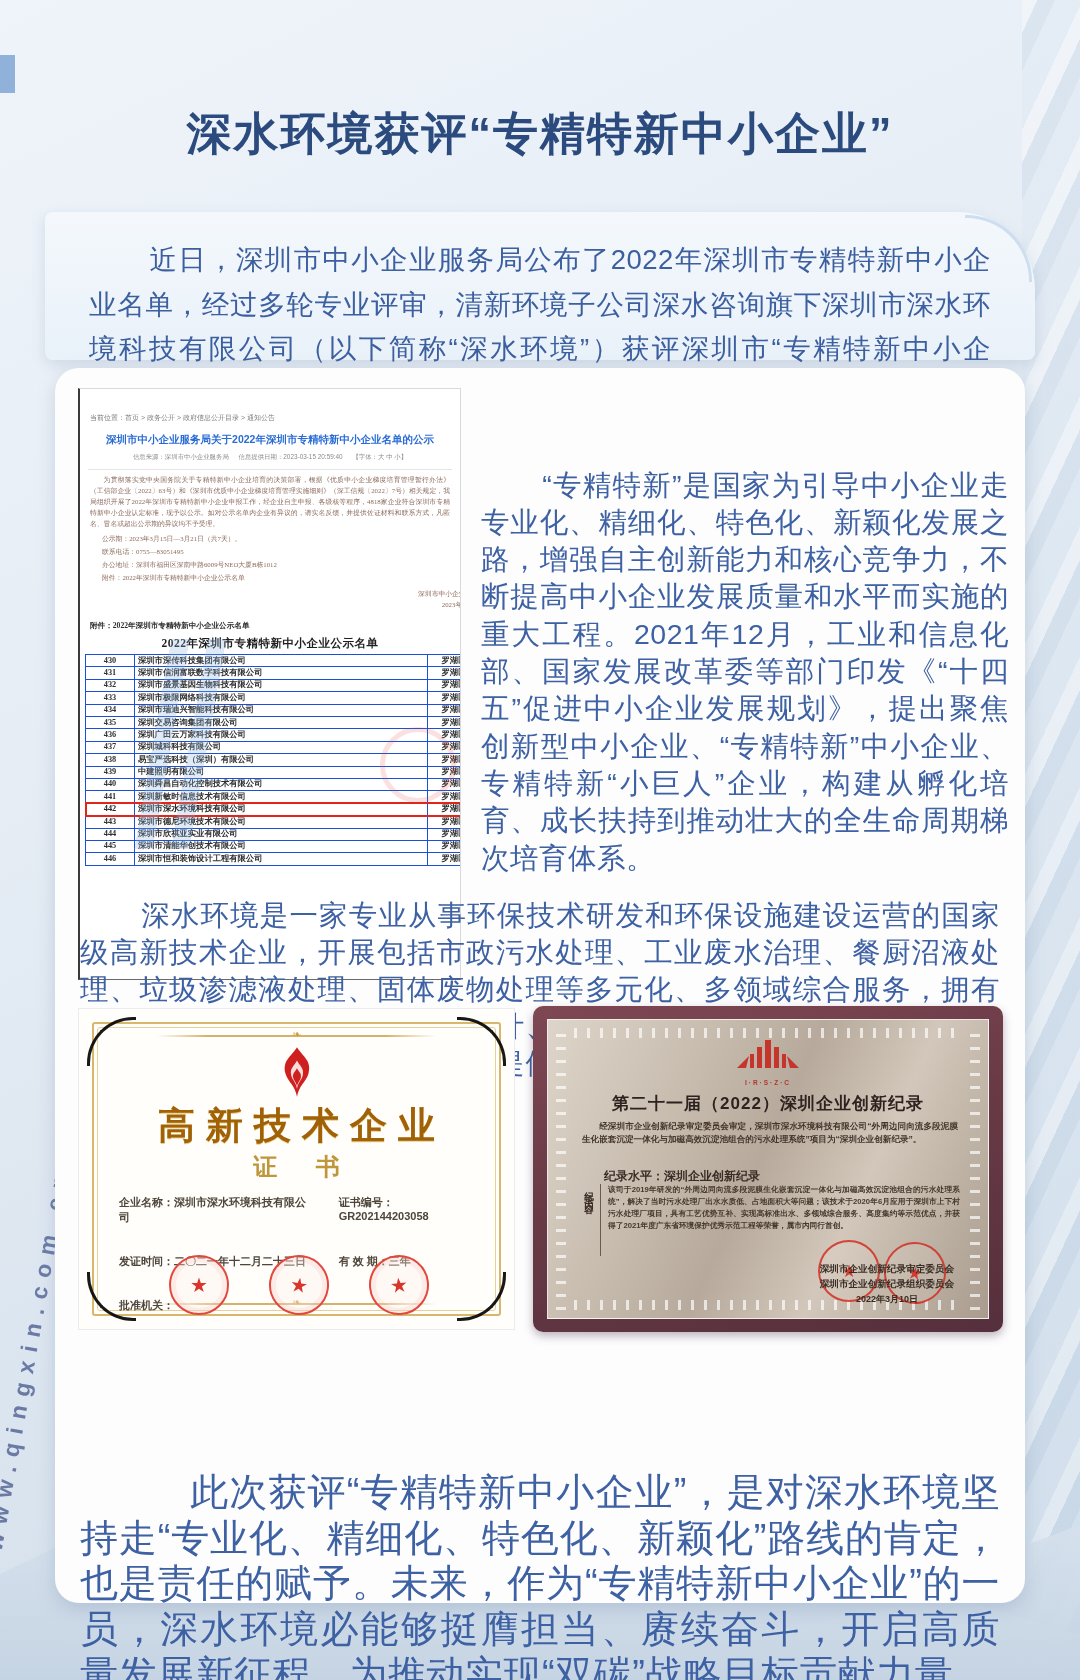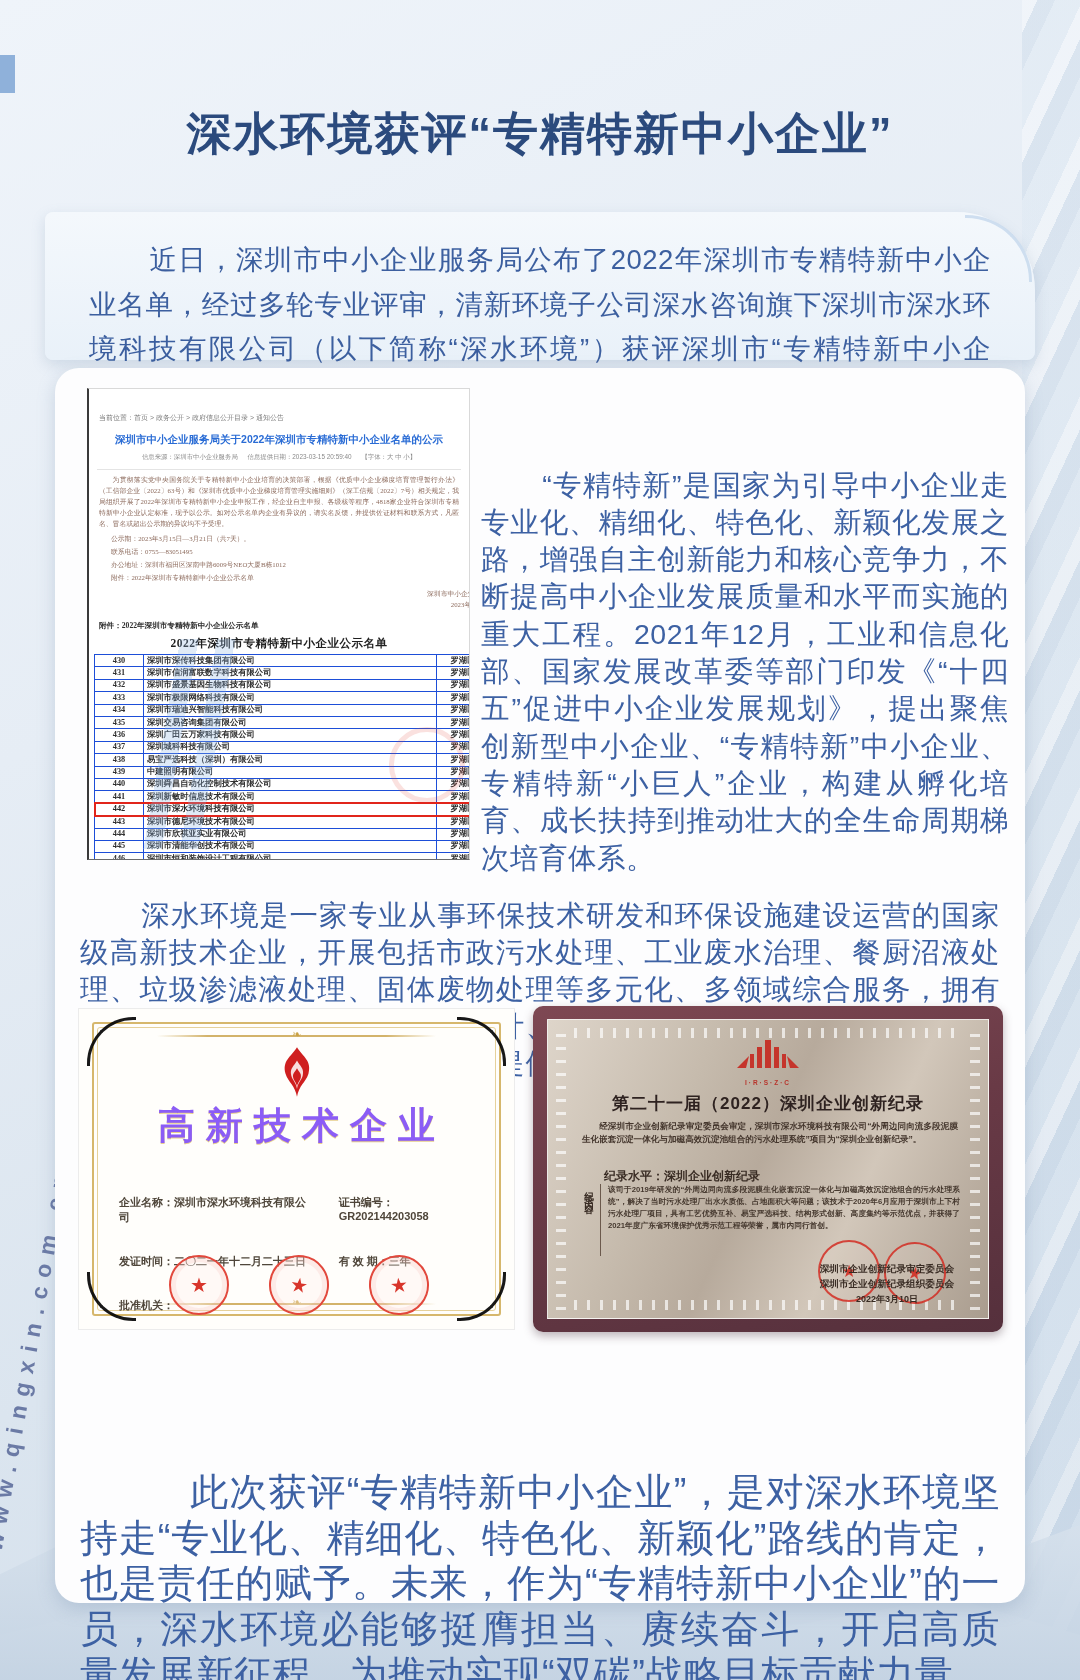--- a/index.html
+++ b/index.html
@@ -30,21 +30,21 @@
     background:linear-gradient(180deg,#f4f8fc,#e9f1f9);border-radius:8px 78px 8px 8px;
     box-shadow:0 5px 14px rgba(110,135,170,.22);padding:26px 44px 0 44px;}
   .intro::after{content:"";position:absolute;top:3px;right:3px;width:64px;height:64px;
     border-top:3px solid #c8daee;border-right:3px solid #c8daee;border-top-right-radius:66px;opacity:.85;}
   .intro p{margin:0;font-size:27.5px;line-height:1.62;color:#3c5f9f;letter-spacing:.5px;
     text-indent:2.2em;text-align:justify;}
   
   .card{position:absolute;left:55px;top:368px;width:970px;height:1235px;box-sizing:border-box;
     background:#fdfdfe;border-radius:24px;box-shadow:0 6px 18px rgba(110,135,170,.28);}
   
-  .doc{position:absolute;left:32px;top:20px;width:383px;height:472px;background:#fff;
+  .doc{position:absolute;left:23px;top:20px;width:383px;height:592px;background:#fff;
     border:1px solid #d9d9d9;border-left:2px solid #3a3a3a;border-bottom:1px solid #6a6a6a;
     overflow:hidden;box-sizing:border-box;}
   .doc-bc{margin:24px 10px 0;font-size:7px;color:#7c7c7c;white-space:nowrap;}
   .doc-title{margin:9px 16px 0;font-size:10.5px;line-height:1.45;font-weight:700;color:#2a6cd5;text-align:center;}
   .doc-meta{margin:6px 4px 0;font-size:6.4px;color:#8a8a8a;text-align:center;white-space:nowrap;}
   .doc-meta span{margin:0 4px;}
   .doc-hr{border:none;border-top:1px solid #e4e4e4;margin:7px 8px 0;}
   .doc-serif{font-family:"Liberation Serif","DejaVu Serif",serif;}
   .doc-body{margin:5px 10px 0;font-size:6.8px;line-height:1.6;color:#8c6a5c;text-align:justify;text-indent:2em;}
   .doc-line{margin:4px 10px 0 22px;font-size:6.8px;color:#8c6a5c;line-height:1.35;}
@@ -75,21 +75,21 @@
   .cc-tl{left:8px;top:8px;border-top:3px solid;border-left:3px solid;border-top-left-radius:46px;}
   .cc-tr{right:8px;top:8px;border-top:3px solid;border-right:3px solid;border-top-right-radius:46px;}
   .cc-bl{left:8px;bottom:8px;border-bottom:3px solid;border-left:3px solid;border-bottom-left-radius:46px;}
   .cc-br{right:8px;bottom:8px;border-bottom:3px solid;border-right:3px solid;border-bottom-right-radius:46px;}
   .cert-orna{position:absolute;left:18%;width:64%;height:2px;
     background:linear-gradient(90deg,transparent,#d3b36a 18%,#d3b36a 82%,transparent);}
   .cert-orna i{position:absolute;left:50%;top:-6px;transform:translateX(-50%);font-style:normal;color:#c9a144;font-size:11px;line-height:1;}
   .co-top{top:26px;} .co-bot{bottom:24px;}
   .cert-flame{position:absolute;left:50%;top:38px;transform:translateX(-50%);}
   .cert-title{position:absolute;top:92px;width:100%;text-align:center;font-size:37px;font-weight:800;
-    letter-spacing:11px;color:#8b5cf6;text-shadow:0 1px 0 #e7cf8d;text-indent:11px;}
+    letter-spacing:11px;color:#a16207;text-shadow:0 1px 0 #e7cf8d;text-indent:11px;}
   .cert-sub{position:absolute;top:142px;width:100%;text-align:center;font-size:24px;font-weight:800;
     letter-spacing:16px;color:#bf963b;text-indent:16px;}
   .cert-fields{position:absolute;left:40px;right:34px;top:186px;display:grid;
     grid-template-columns:1.35fr 1fr;row-gap:7px;font-size:11px;font-weight:700;color:#4f463a;gap:29px;}
   .cert-seals{position:absolute;left:90px;top:246px;display:flex;gap:40px;}
   .seal{width:56px;height:56px;border:2.5px solid #e2483c;border-radius:50%;display:flex;align-items:center;justify-content:center;
     color:#d8352b;font-size:20px;box-shadow:inset 0 0 0 5px rgba(226,74,60,.08);background:rgba(255,240,238,.35);}
   .seal:nth-child(2){transform:rotate(8deg);} .seal:nth-child(3){transform:rotate(-6deg);}
   
   .plaque{position:absolute;left:478px;top:638px;width:470px;height:326px;box-sizing:border-box;
@@ -269,20 +269,21 @@
         <i>❧</i>
       </div>
     <div class="cert-flame">
       <svg width="38" height="50" viewBox="0 0 40 52">
           <path d="M20 0 C26 10 36 14 32 28 C29 37 22 40 20 52 C18 40 11 37 8 28 C4 14 14 10 20 0 Z" fill="#cf1f1f"></path>
           <path d="M20 14 C23 20 28 22 26 30 C24.5 35 21 37 20 44 C19 37 15.5 35 14 30 C12 22 17 20 20 14 Z" fill="#ffffff" opacity=".85"></path>
           <path d="M20 22 C22 26 25 27 24 32 C23 35.5 21 36.5 20 41 C19 36.5 17 35.5 16 32 C15 27 18 26 20 22 Z" fill="#cf1f1f"></path>
         </svg>
     </div>
     <div class="cert-title">高新技术企业</div>
+    <div class="cert-sub">证 书</div>
     <div class="cert-fields">
       <div>企业名称：深圳市深水环境科技有限公司</div>
       <div>证书编号：GR202144203058</div>
       <div>发证时间：二〇二一年十二月二十三日</div>
       <div>有 效 期：三年</div>
       <div>批准机关：</div>
     </div>
     <div class="cert-seals">
       <div class="seal">★</div>
       <div class="seal">★</div>
@@ -308,21 +309,21 @@
               <polygon points="64,30 52,18 55,30"></polygon>
             </g>
           </svg>
         <div class="irszc-text">I·R·S·Z·C</div>
       </div>
       <div class="plaque-title">第二十一届（2022）深圳企业创新纪录</div>
       <div class="plaque-body">经深圳市企业创新纪录审定委员会审定，深圳市深水环境科技有限公司“外周边同向流多段泥膜生化嵌套沉淀一体化与加磁高效沉淀池组合的污水处理系统”项目为“深圳企业创新纪录”。</div>
       <div class="plaque-level">纪录水平：深圳企业创新纪录</div>
       <div class="plaque-content">
         <div class="pc-label">纪录内容</div>
-        <div class="pc-text">该司于2019年研发的“外周边同向流多段泥膜生化嵌套沉淀一体化与加磁高效沉淀池组合的污水处理系统”，解决了当时污水处理厂出水水质低、占地面积大等问题；该技术于2020年6月应用于深圳市上下村污水处理厂项目，具有工艺优势互补、易宝严选科技、结构形式创新、高度集约等示范优点，并获得了2021年度广东省环境保护优秀示范工程等荣誉，属市内同行首创。</div>
+        <div class="pc-text">该司于2019年研发的“外周边同向流多段泥膜生化嵌套沉淀一体化与加磁高效沉淀池组合的污水处理系统”，解决了当时污水处理厂出水水质低、占地面积大等问题；该技术于2020年6月应用于深圳市上下村污水处理厂项目，具有工艺优势互补、实现高标准出水、多领域综合服务、高度集约等示范优点，并获得了2021年度广东省环境保护优秀示范工程等荣誉，属市内同行首创。</div>
       </div>
       <div class="pseal pseal-1">★</div>
       <div class="pseal pseal-2">★</div>
       <div class="plaque-sign">
         <div>深圳市企业创新纪录审定委员会</div>
         <div>深圳市企业创新纪录组织委员会</div>
       </div>
       <div class="plaque-date">2022年3月10日</div>
     </div>
   </div>

